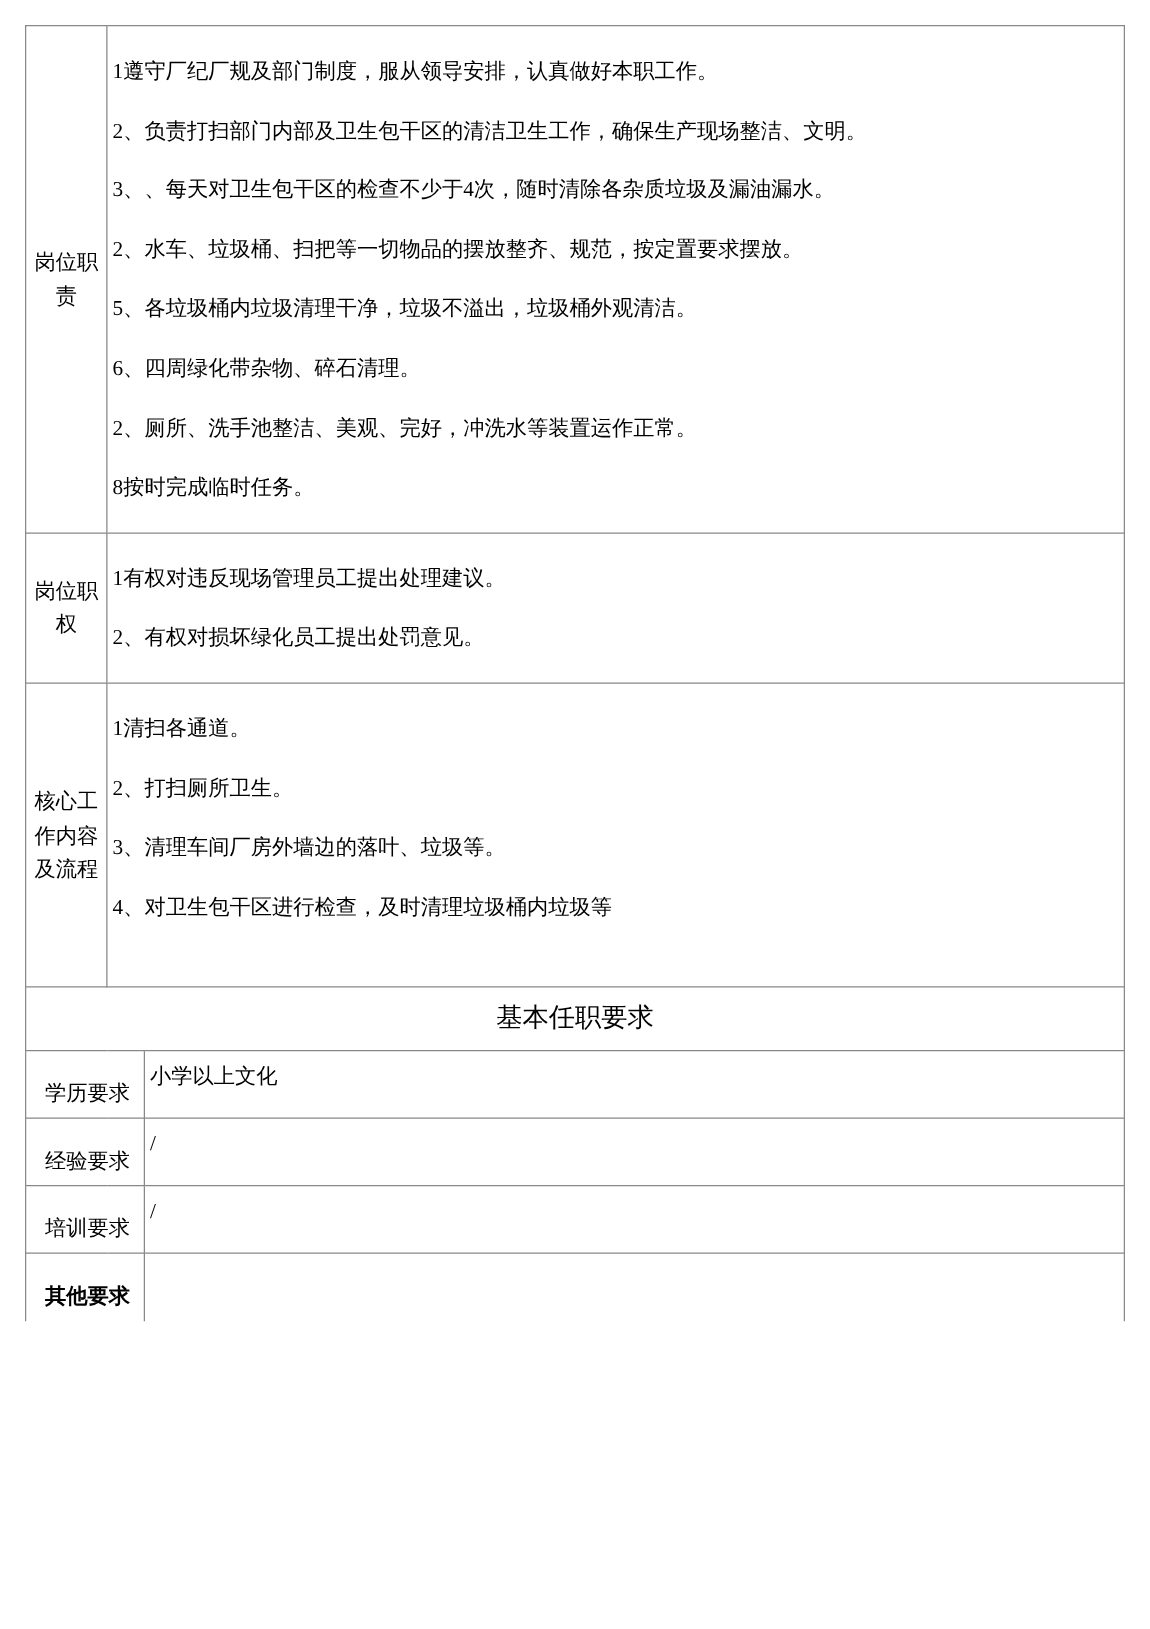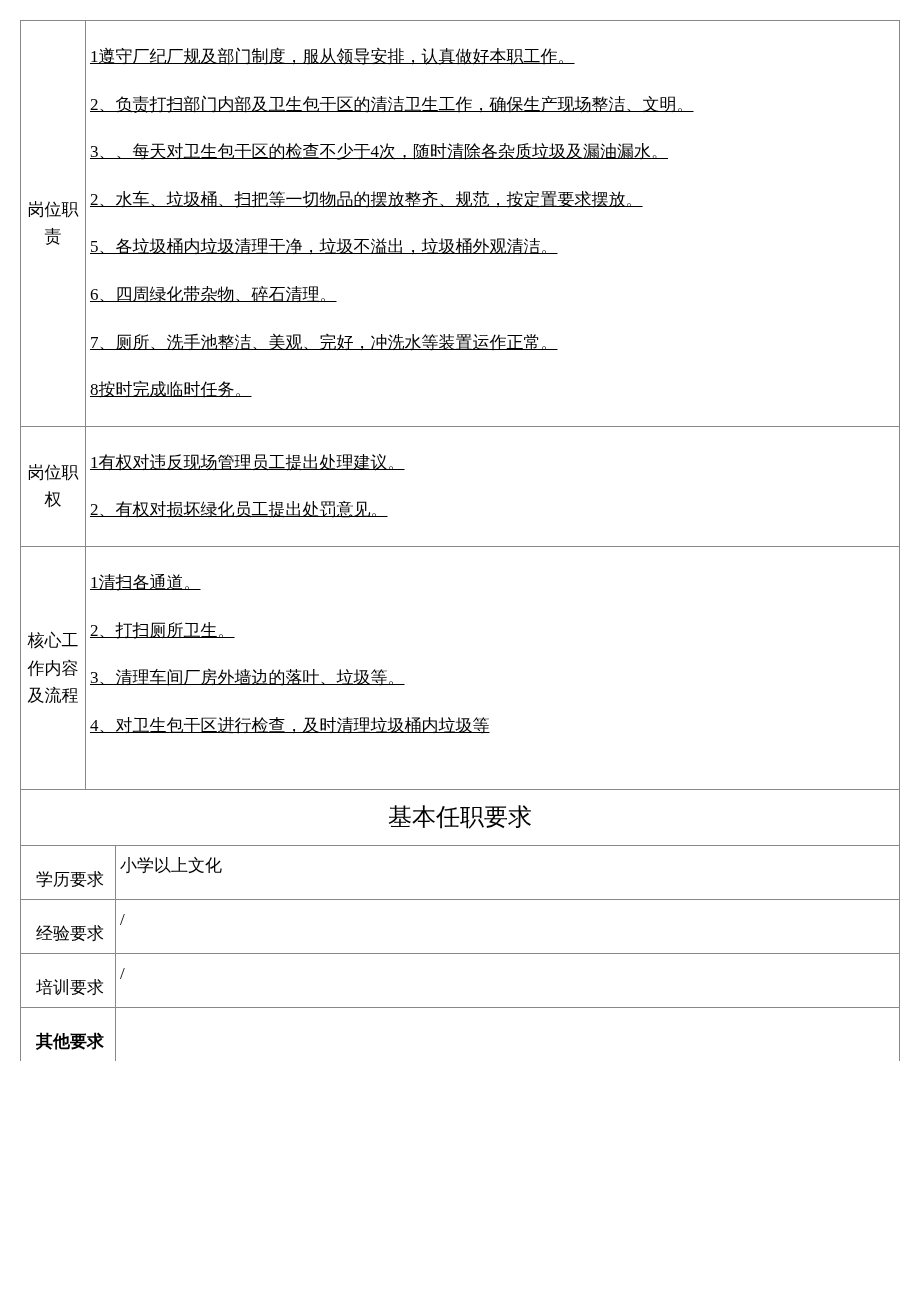--- a/index.html
+++ b/index.html
@@ -29,25 +29,24 @@
       width: 65px;
       text-align: center;
       vertical-align: middle;
     }
     .content-cell {
       padding: 12px 4px;
       line-height: 2.8;
     }
     .content-cell p {
       margin: 0;
-      text-decoration: underline;
     }
     .section-header {
       text-align: center;
-      font-size: 24px;
+      font-size: 21px;
       padding: 8px;
     }
     .req-row td:first-child {
       text-align: center;
       vertical-align: bottom;
       padding: 20px 4px 6px 8px;
     }
     .req-row td:last-child {
       vertical-align: top;
       padding: 6px 14px 20px 4px;
@@ -65,21 +64,21 @@
   <tbody>
     <tr>
       <td class="label-col">岗位职责</td>
       <td class="content-cell" colspan="2">
         <p>1遵守厂纪厂规及部门制度，服从领导安排，认真做好本职工作。</p>
         <p>2、负责打扫部门内部及卫生包干区的清洁卫生工作，确保生产现场整洁、文明。</p>
         <p>3、、每天对卫生包干区的检查不少于4次，随时清除各杂质垃圾及漏油漏水。</p>
         <p>2、水车、垃圾桶、扫把等一切物品的摆放整齐、规范，按定置要求摆放。</p>
         <p>5、各垃圾桶内垃圾清理干净，垃圾不溢出，垃圾桶外观清洁。</p>
         <p>6、四周绿化带杂物、碎石清理。</p>
-        <p>7、厕所、洗手池整洁、美观、完好，冲洗水等装置运作正常。</p>
+        <p>2、厕所、洗手池整洁、美观、完好，冲洗水等装置运作正常。</p>
         <p>8按时完成临时任务。</p>
       </td>
     </tr>
     <tr>
       <td class="label-col">岗位职权</td>
       <td class="content-cell" colspan="2">
         <p>1有权对违反现场管理员工提出处理建议。</p>
         <p>2、有权对损坏绿化员工提出处罚意见。</p>
       </td>
     </tr>

